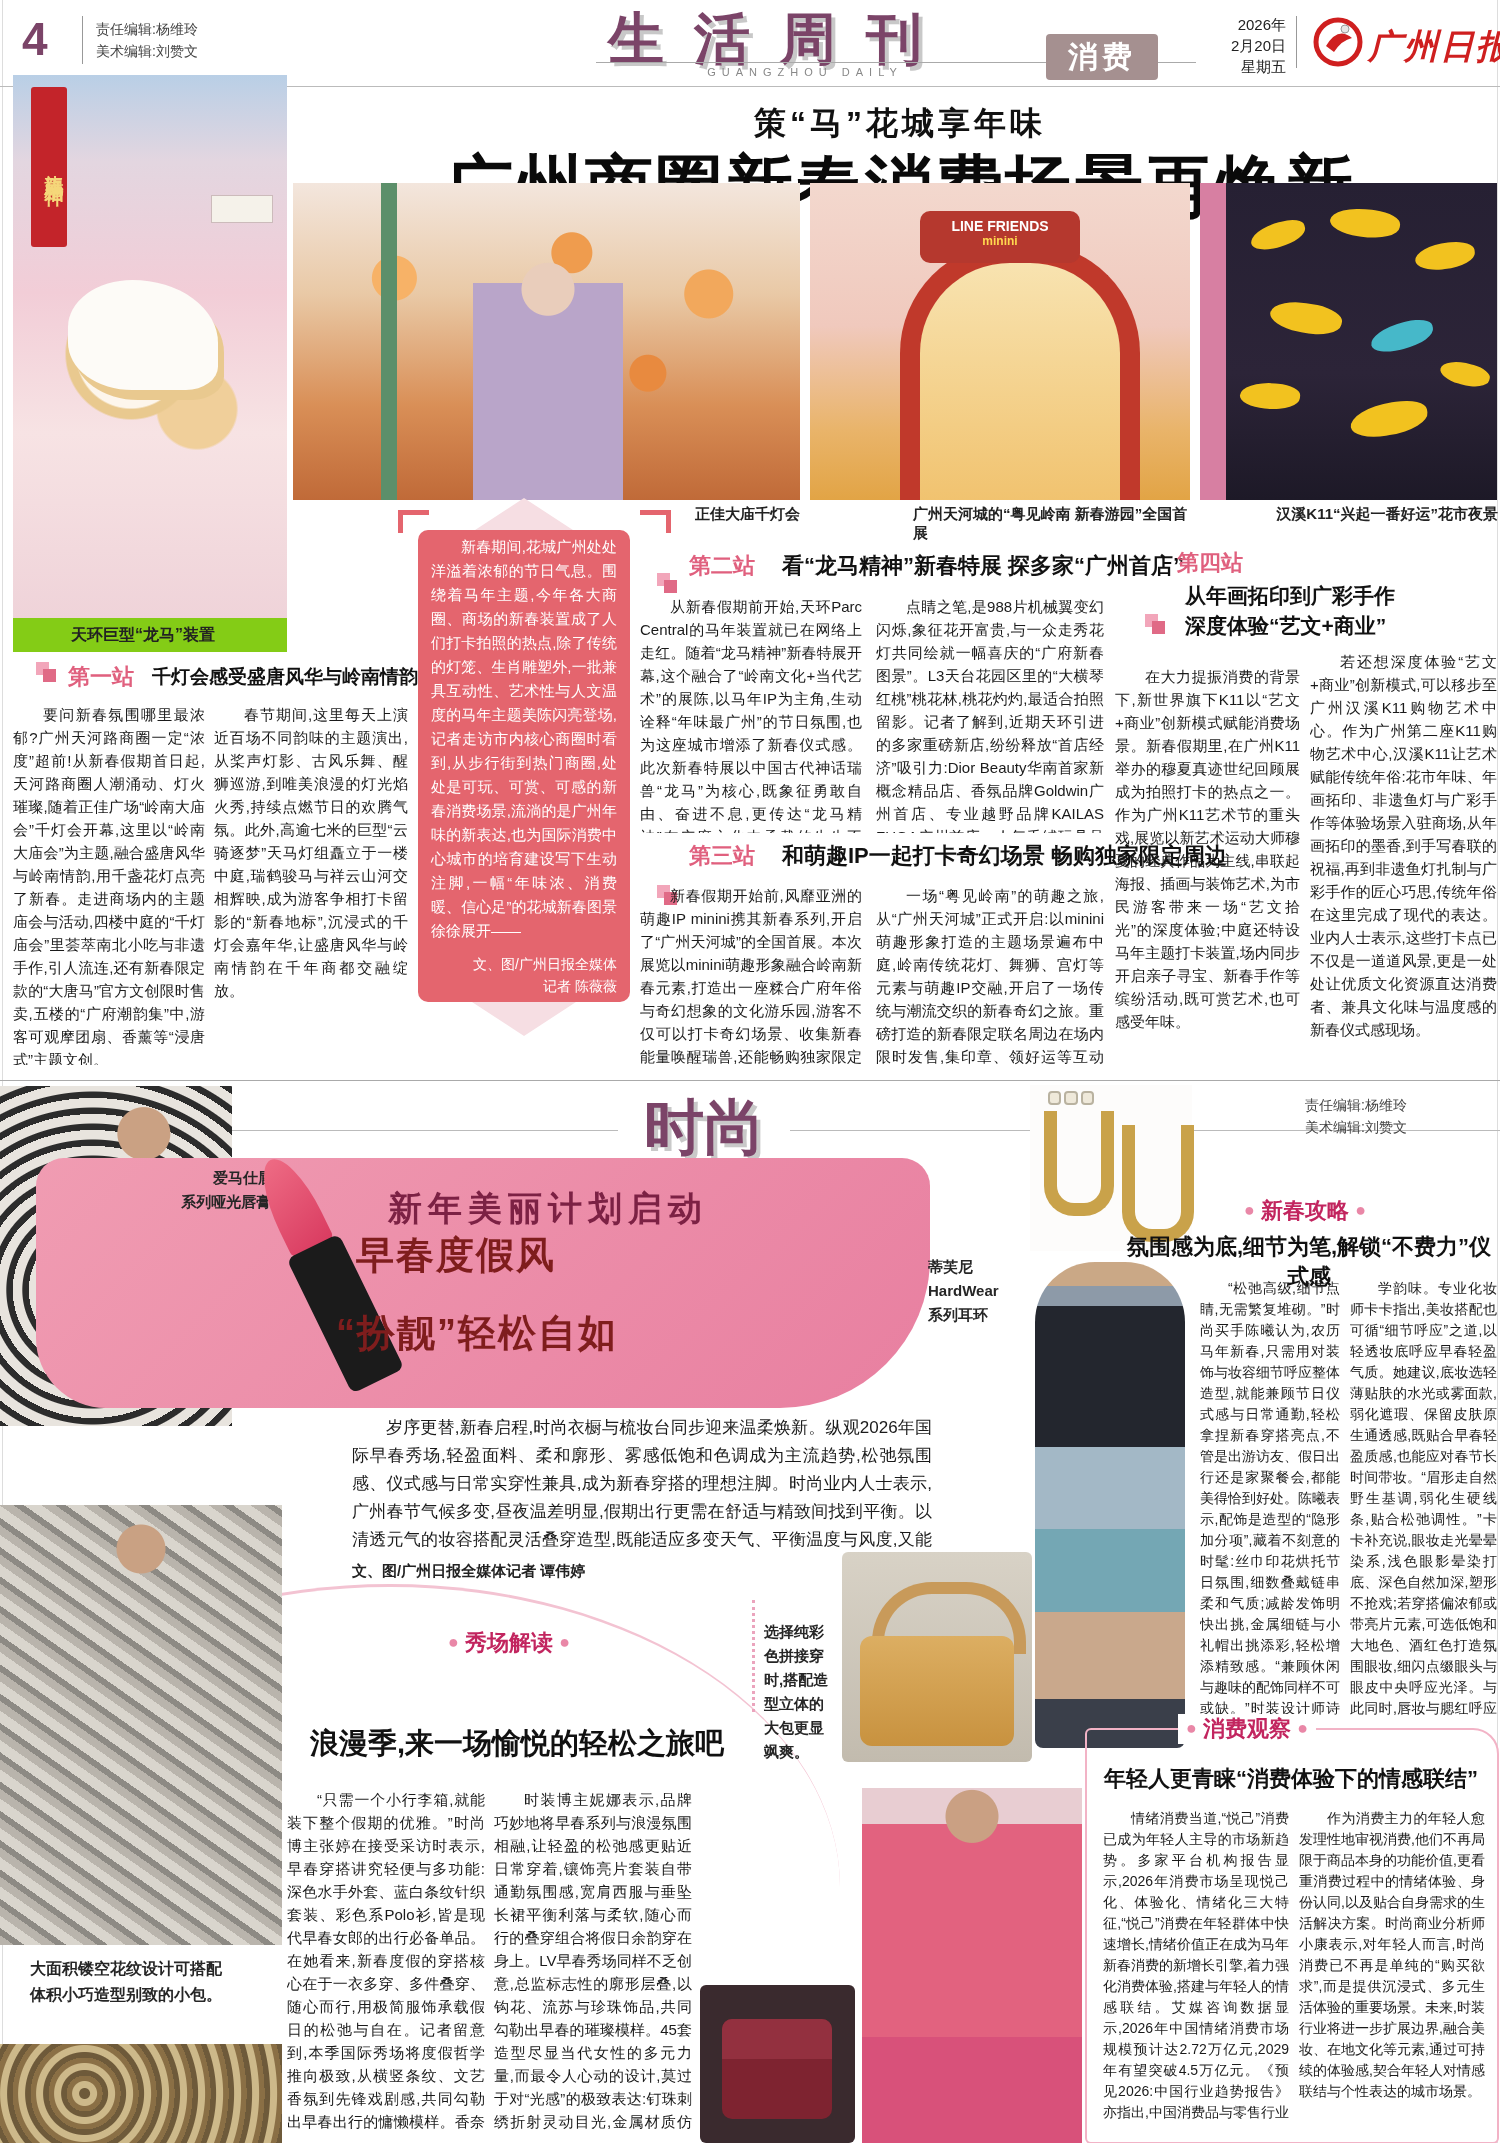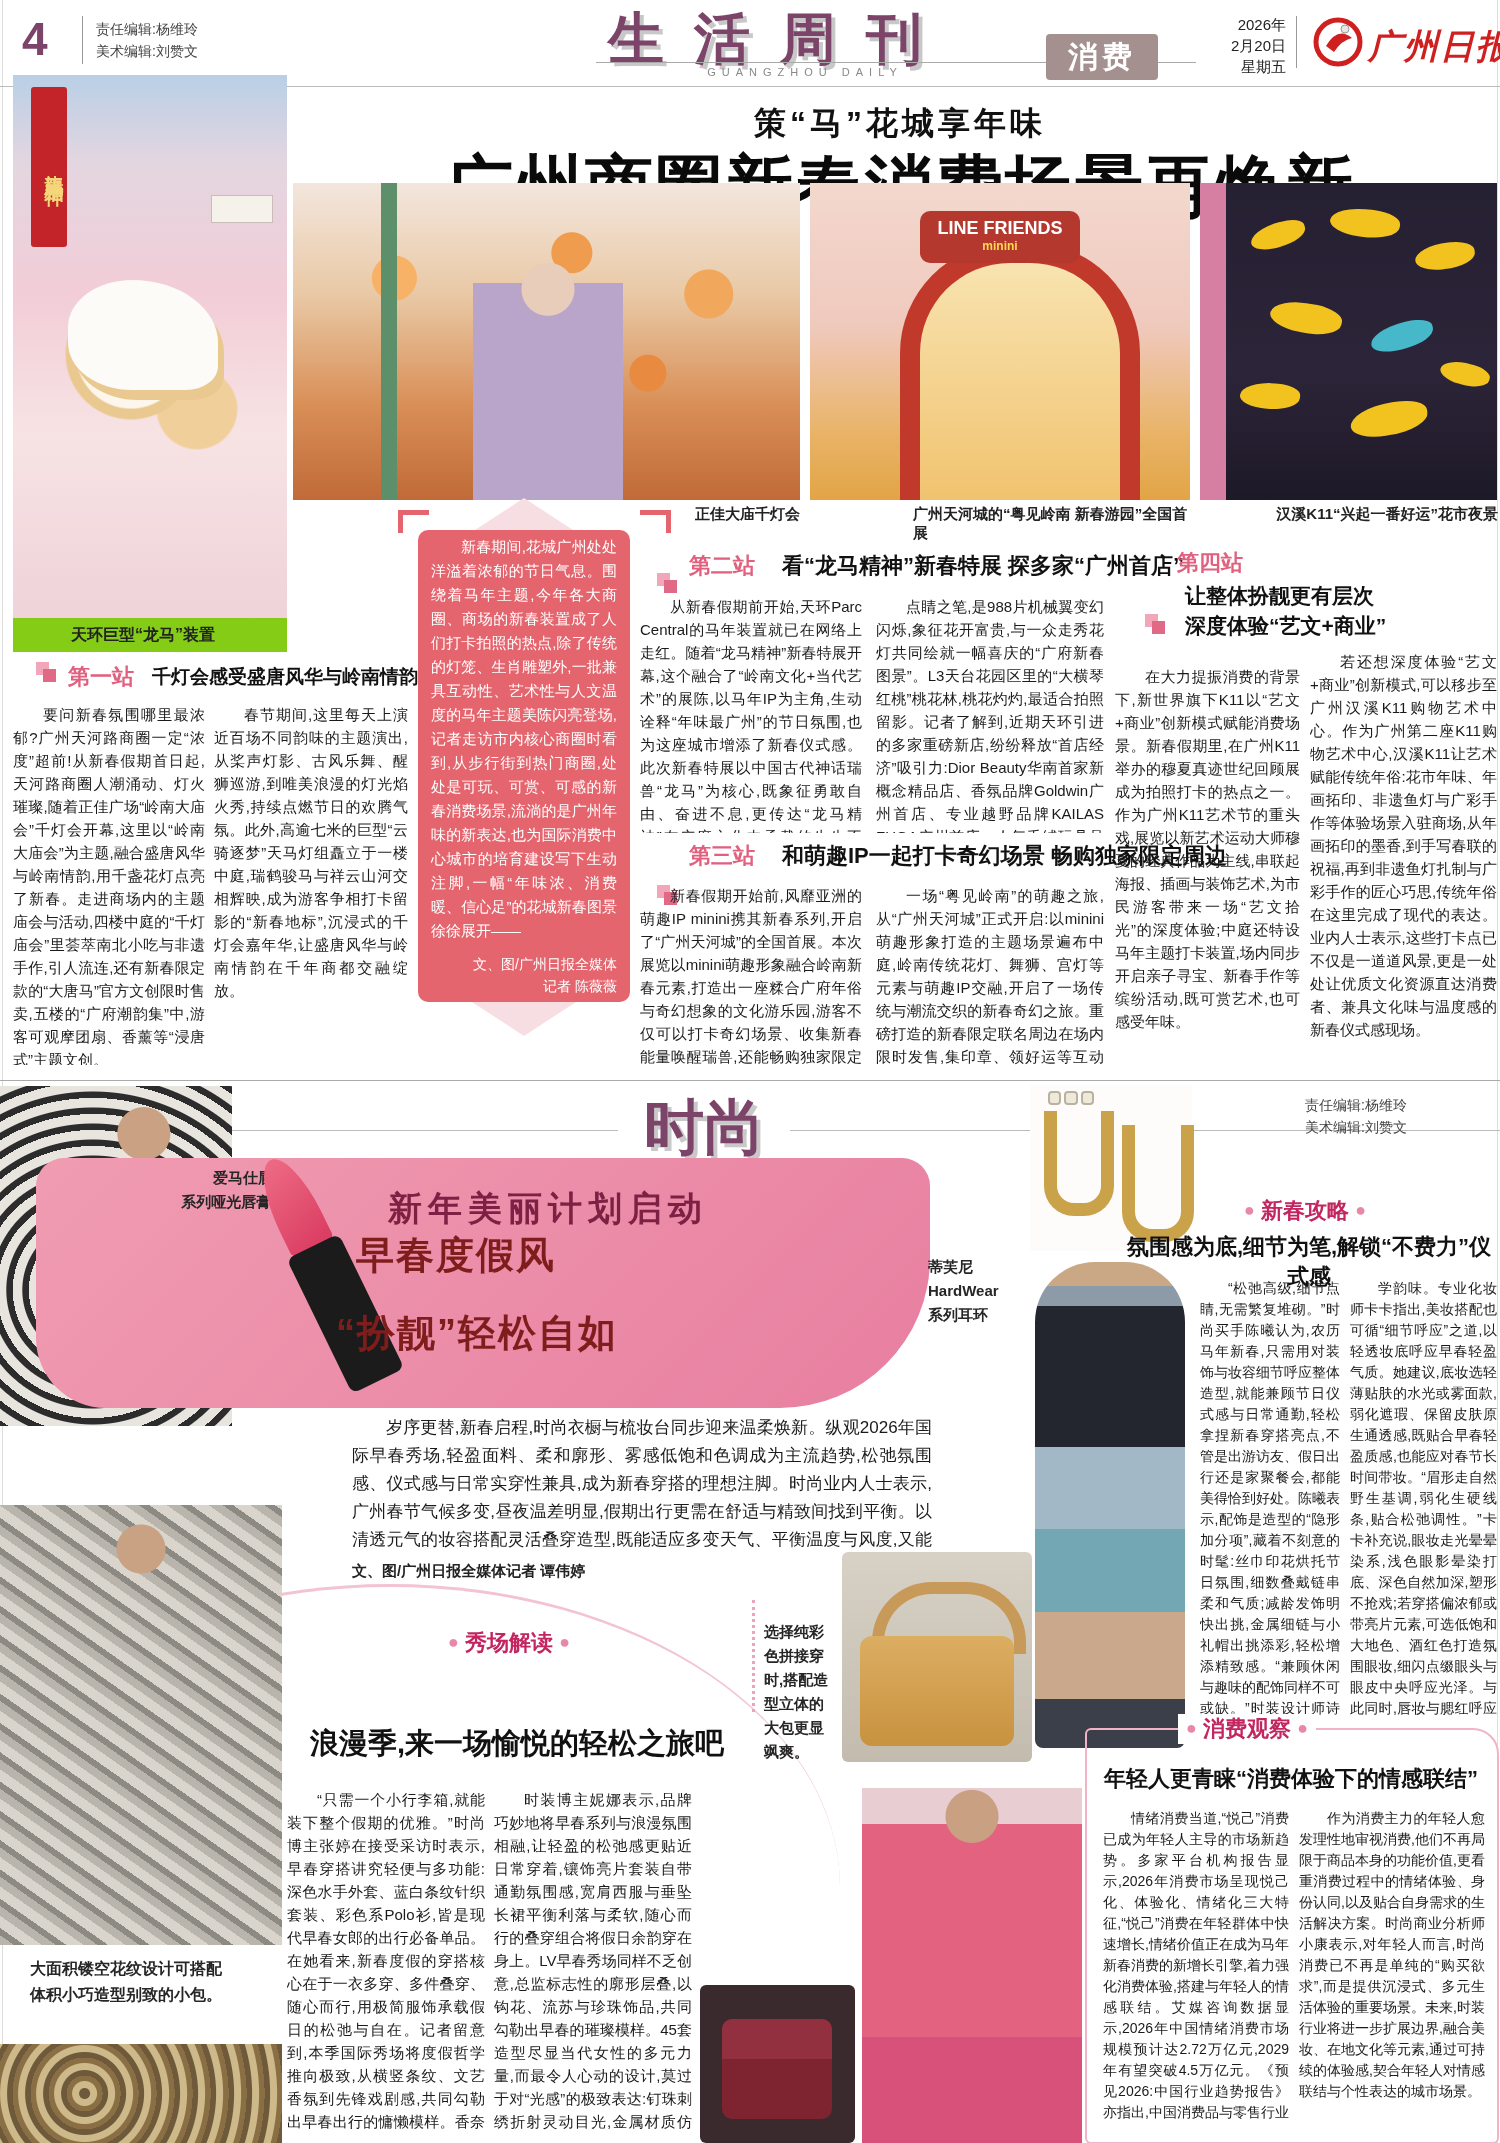--- a/index.html
+++ b/index.html
@@ -122,21 +122,21 @@
        radial-gradient(circle at 70% 60%,#e88a3f 0 18px,transparent 19px),
        linear-gradient(180deg,#f3e6dd 0%,#e9c9a6 35%,#d98f57 70%,#c06a38 100%);">
     <div class="abs" style="left:88px;top:0;width:16px;height:317px;background:#5c8f6a;"></div>
     <div class="abs" style="left:180px;top:60px;width:150px;height:257px;background:radial-gradient(circle at 50% 18%,#e9cdbb 0 26px,transparent 27px),linear-gradient(180deg,transparent 0 40px,#b9a5c9 40px 100%);border-radius:40px 40px 0 0;"></div>
   </div>
 
   <div class="photo" style="left:810px;top:183px;width:380px;height:317px;background:
        linear-gradient(180deg,#f3d8ce 0%,#f0c9bd 45%,#e9b46a 78%,#e2a445 100%);">
     <div class="abs" style="left:90px;top:60px;width:200px;height:257px;border:20px solid #c0392b;border-bottom:none;border-radius:110px 110px 0 0;background:linear-gradient(180deg,#f8e3b0,#f0c06a);"></div>
     <div class="abs" style="left:110px;top:28px;width:160px;height:52px;background:#b5382e;border-radius:10px;text-align:center;">
-      <div style="color:#fff;font-size:18px;font-weight:bold;margin-top:7px;">LINE FRIENDS</div>
+      <div style="color:#fff;font-size:14px;font-weight:bold;margin-top:7px;">LINE FRIENDS</div>
       <div style="color:#ffd94f;font-size:12px;font-weight:bold;">minini</div>
     </div>
   </div>
 
   <div class="photo" style="left:1200px;top:183px;width:297px;height:317px;background:linear-gradient(180deg,#262033 0%,#2c2438 60%,#1d1927 100%);">
     <div class="abs" style="left:0;top:0;width:26px;height:317px;background:#d77fa2;"></div>
     <div class="fish" style="left:50px;top:40px;width:56px;height:24px;transform:rotate(-15deg);"></div>
     <div class="fish" style="left:130px;top:26px;width:70px;height:28px;transform:rotate(8deg);"></div>
     <div class="fish" style="left:215px;top:60px;width:60px;height:26px;transform:rotate(-6deg);"></div>
     <div class="fish" style="left:70px;top:120px;width:72px;height:30px;transform:rotate(12deg);"></div>
@@ -197,21 +197,21 @@
     </div>
   <div class="abs bodycol" style="left:876px;top:884px;width:228px;height:182px;">
       <p>一场“粤见岭南”的萌趣之旅,从“广州天河城”正式开启:以minini萌趣形象打造的主题场景遍布中庭,岭南传统花灯、舞狮、宫灯等元素与萌趣IP交融,开启了一场传统与潮流交织的新春奇幻之旅。重磅打造的新春限定联名周边在场内限时发售,集印章、领好运等互动玩法同步上线,让打卡新年潮玩这件事变得潮趣十足。</p>
     </div>
 
   <div class="abs st-bullet" style="left:1145px;top:548px;">
       <div class="b1"></div>
       <div class="b2"></div>
     </div>
   <div class="abs st-label" style="left:1177px;top:548px;">第四站</div>
-  <div class="abs st-title" style="left:1185px;top:582px;font-size:21px;">让整体扮靓更有层次</div>
+  <div class="abs st-title" style="left:1185px;top:582px;font-size:21px;">从年画拓印到广彩手作</div>
   <div class="abs st-title" style="left:1185px;top:612px;font-size:21px;">深度体验“艺文+商业”</div>
   <div class="abs bodycol" style="left:1115px;top:650px;width:185px;height:416px;margin-top:15px;">
       <p>在大力提振消费的背景下,新世界旗下K11以“艺文+商业”创新模式赋能消费场景。新春假期里,在广州K11举办的穆夏真迹世纪回顾展成为拍照打卡的热点之一。作为广州K11艺术节的重头戏,展览以新艺术运动大师穆夏的经典作品为主线,串联起海报、插画与装饰艺术,为市民游客带来一场“艺文拾光”的深度体验;中庭还特设马年主题打卡装置,场内同步开启亲子寻宝、新春手作等缤纷活动,既可赏艺术,也可感受年味。</p>
     </div>
   <div class="abs bodycol" style="left:1310px;top:650px;width:187px;height:416px;">
       <p>若还想深度体验“艺文+商业”创新模式,可以移步至广州汉溪K11购物艺术中心。作为广州第二座K11购物艺术中心,汉溪K11让艺术赋能传统年俗:花市年味、年画拓印、非遗鱼灯与广彩手作等体验场景入驻商场,从年画拓印的墨香,到手写春联的祝福,再到非遗鱼灯扎制与广彩手作的匠心巧思,传统年俗在这里完成了现代的表达。业内人士表示,这些打卡点已不仅是一道道风景,更是一处处让优质文化资源直达消费者、兼具文化味与温度感的新春仪式感现场。</p>
     </div>
 
   <div class="abs hline" style="left:0;top:1080px;width:1500px;background:#aaa;"></div>
   <div class="abs hline" style="left:0;top:1130px;width:1500px;background:#bbb;"></div>

